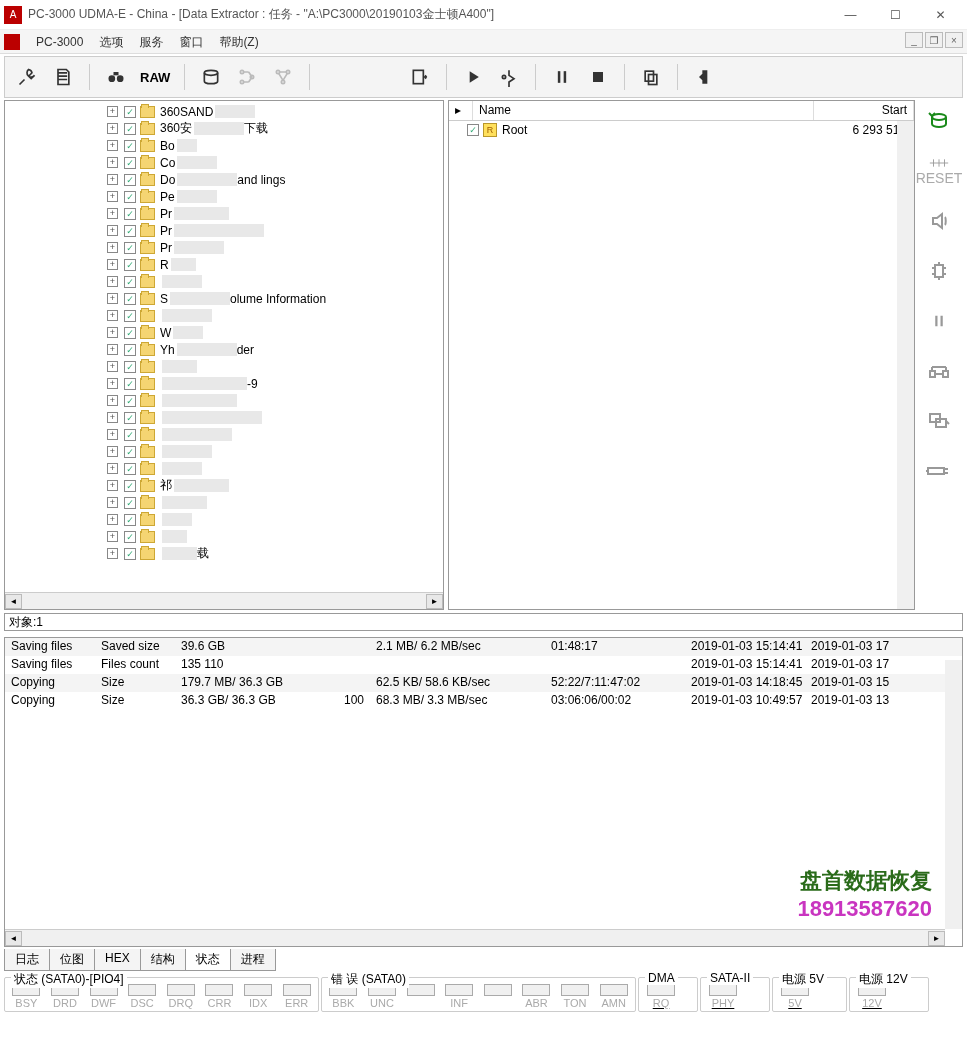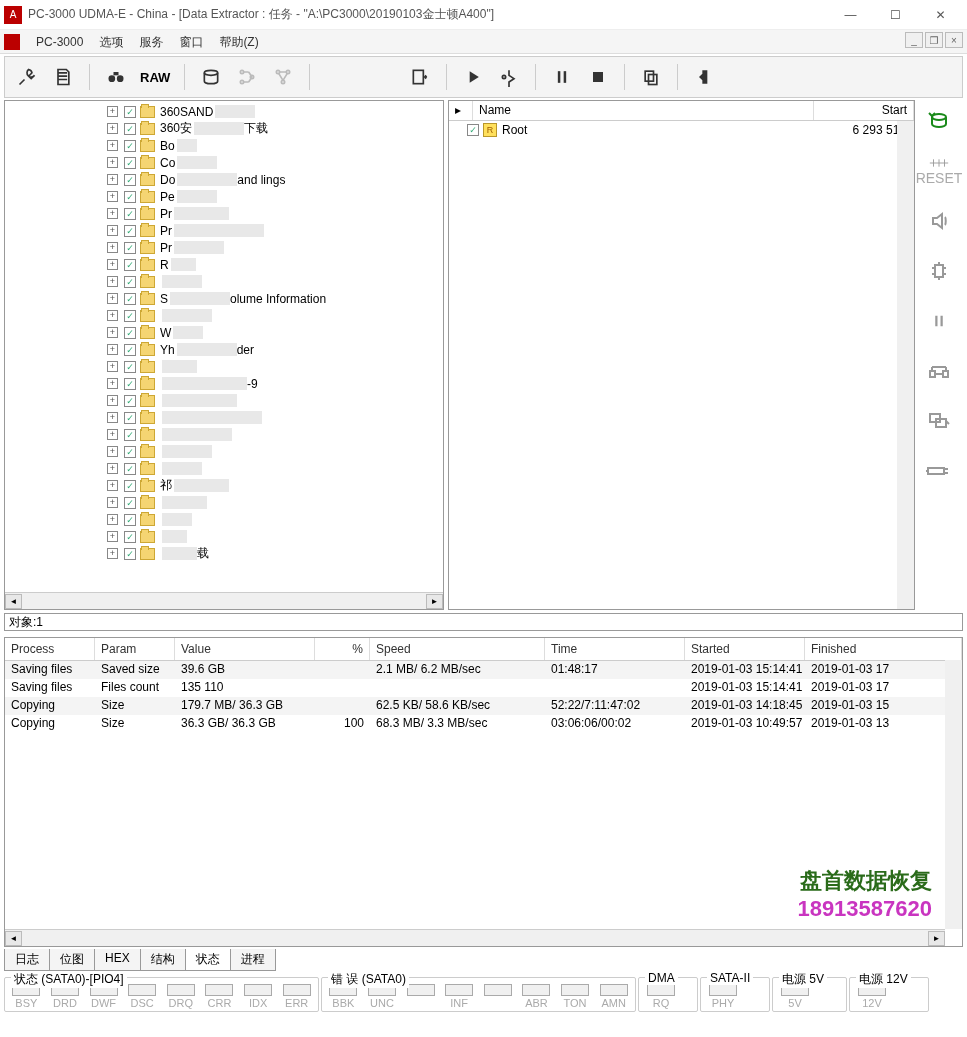--- a/index.html
+++ b/index.html
@@ -87,21 +87,21 @@
 
 .status { margin:6px 4px 2px 4px; }
 .status .groups { display:flex; gap:2px; align-items:center;}
 .sg { border:1px solid #ccc; border-radius:2px; padding:1px 2px 2px 2px; }
 .sg .flags{display:flex; gap:0px;}
 .flag { display:flex; flex-direction:column; align-items:center; width:40px;}
 .flag .led { width:28px; height:12px; border:1px solid #aaa; background:#f0f0f0; margin-bottom:1px;}
 .flag .lbl { font-size:11px; color:#aaa;}
 .sg-title-wrap{position:relative; padding-top:6px;}
 .sg-title{position:absolute; top:-7px; left:6px; background:#fff; padding:0 3px; font-size:12px;}
-.narrow .flag{width:40px;}
+.narrow .flag{width:40px;text-decoration:underline;}
 
 </style>
 </head>
 <body>
 
 <div class="titlebar">
   <div class="app-icon">A</div>
   <div class="title">PC-3000 UDMA-E - China - [Data Extractor : 任务 - "A:\PC3000\20190103金士顿A400"]</div>
   <div class="win-btns">
     <div>—</div>
@@ -486,30 +486,20 @@
           <rect x="2" y="4" width="16" height="6"></rect>
           <path d="M18 5h4M18 9h4M2 7h-2"></path>
         </svg>
       </div>
   </div>
 </div>
 
 <div class="objbar">对象:1</div>
 
 <div class="lower">
-  <div class="thead">
-    <div class="col-p">Process</div>
-    <div class="col-pa">Param</div>
-    <div class="col-v">Value</div>
-    <div class="col-pc">%</div>
-    <div class="col-s">Speed</div>
-    <div class="col-t">Time</div>
-    <div class="col-st">Started</div>
-    <div class="col-f">Finished</div>
-  </div>
   <div class="tbody" id="tbody">
       <div class="trow alt">
         <div class="col-p">Saving files</div>
         <div class="col-pa">Saved size</div>
         <div class="col-v">39.6 GB</div>
         <div class="col-pc"></div>
         <div class="col-s">2.1 MB/ 6.2 MB/sec</div>
         <div class="col-t">01:48:17</div>
         <div class="col-st">2019-01-03 15:14:41</div>
         <div class="col-f">2019-01-03 17</div>

